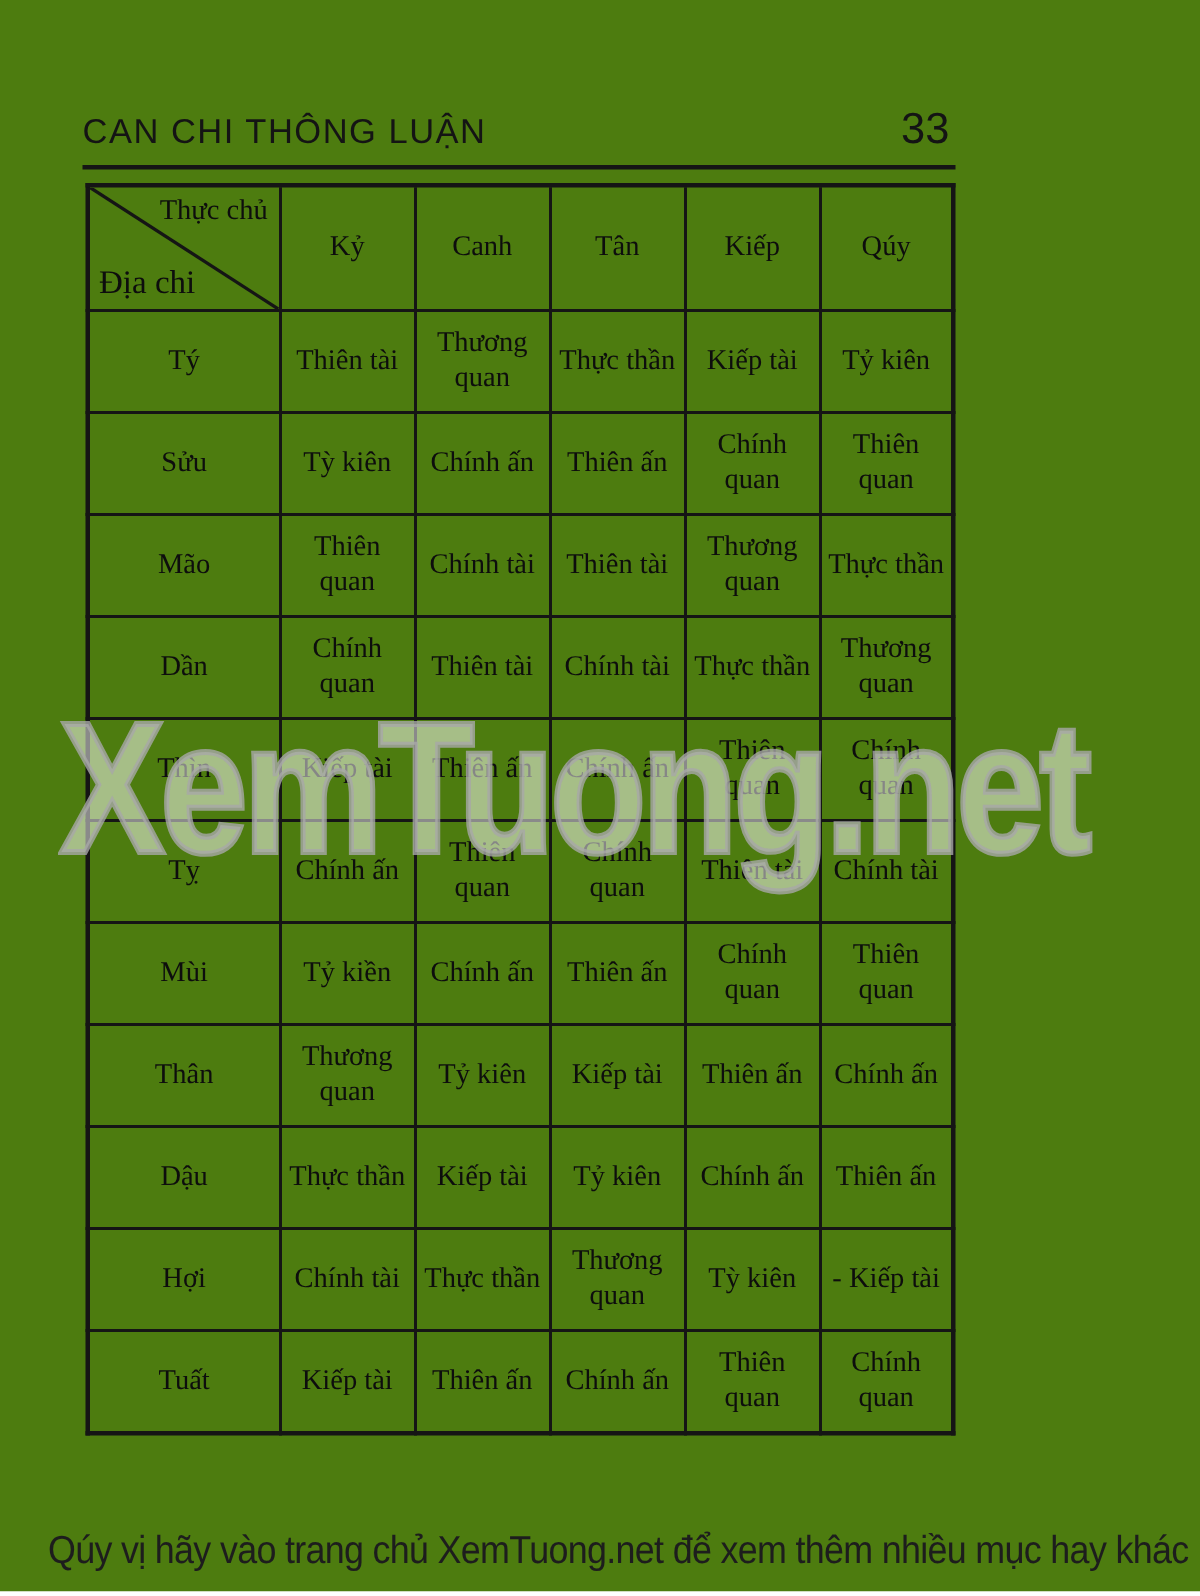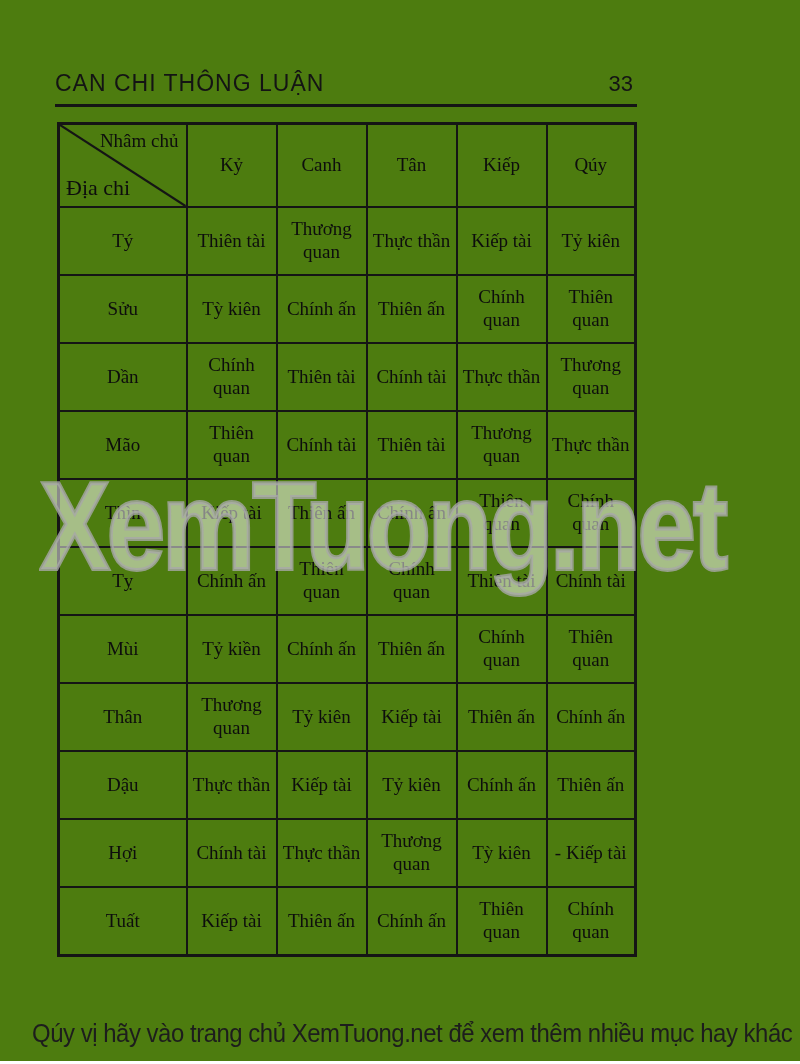--- a/index.html
+++ b/index.html
@@ -9,21 +9,21 @@
     font-family:"Liberation Serif", serif; color:#111;
   }
 
   
   .hdr { position:absolute; left:55px; top:70px; width:582px; }
   .hdr-row {
     display:flex; justify-content:space-between; align-items:baseline;
     font-family:"Liberation Sans", sans-serif;
   }
   .hdr-title { font-size:23px; letter-spacing:1px; color:#141414; }
-  .hdr-num   { font-size:22px; padding-right:4px; color:#141414; }
+  .hdr-num   { font-size:29px; padding-right:4px; color:#141414; }
   .hdr-rule  { margin-top:7px; height:3px; background:#151515; }
 
   
   table.canchi {
     position:absolute; left:57px; top:122px;
     border-collapse:collapse; table-layout:fixed; width:577px;
     border:3px solid #151515;
     font-size:19px; line-height:1.2; text-align:center; color:#0d0d0d;
   }
   table.canchi th, table.canchi td {
@@ -78,21 +78,21 @@
       <col style="width:90px">
         <col style="width:90px">
         <col style="width:89px">
     </colgroup>
     <thead>
       <tr>
         <th class="corner">
           <svg viewBox="0 0 128 81" preserveAspectRatio="none">
             <line x1="0" y1="0" x2="128" y2="81" stroke="#151515" stroke-width="2.2"></line>
           </svg>
-          <span class="corner-tr">Nhâm chủ</span>
+          <span class="corner-tr">Thực chủ</span>
           <span class="corner-bl">Địa chi</span>
         </th>
         <th>Kỷ</th>
         <th>Canh</th>
         <th>Tân</th>
         <th>Kiếp</th>
         <th>Qúy</th>
       </tr>
     </thead>
     <tbody>
@@ -106,34 +106,34 @@
         </tr>
         <tr>
           <th>Sửu</th>
           <td>Tỳ kiên</td>
           <td>Chính ấn</td>
           <td>Thiên ấn</td>
           <td>Chính quan</td>
           <td>Thiên quan</td>
         </tr>
         <tr>
+          <th>Mão</th>
+          <td>Thiên quan</td>
+          <td>Chính tài</td>
+          <td>Thiên tài</td>
+          <td>Thương quan</td>
+          <td>Thực thần</td>
+        </tr>
+        <tr>
           <th>Dần</th>
           <td>Chính quan</td>
           <td>Thiên tài</td>
           <td>Chính tài</td>
           <td>Thực thần</td>
           <td>Thương quan</td>
-        </tr>
-        <tr>
-          <th>Mão</th>
-          <td>Thiên quan</td>
-          <td>Chính tài</td>
-          <td>Thiên tài</td>
-          <td>Thương quan</td>
-          <td>Thực thần</td>
         </tr>
         <tr>
           <th>Thìn</th>
           <td>Kiếp tài</td>
           <td>Thiên ấn</td>
           <td>Chính ấn</td>
           <td>Thiên quan</td>
           <td>Chính quan</td>
         </tr>
         <tr>

